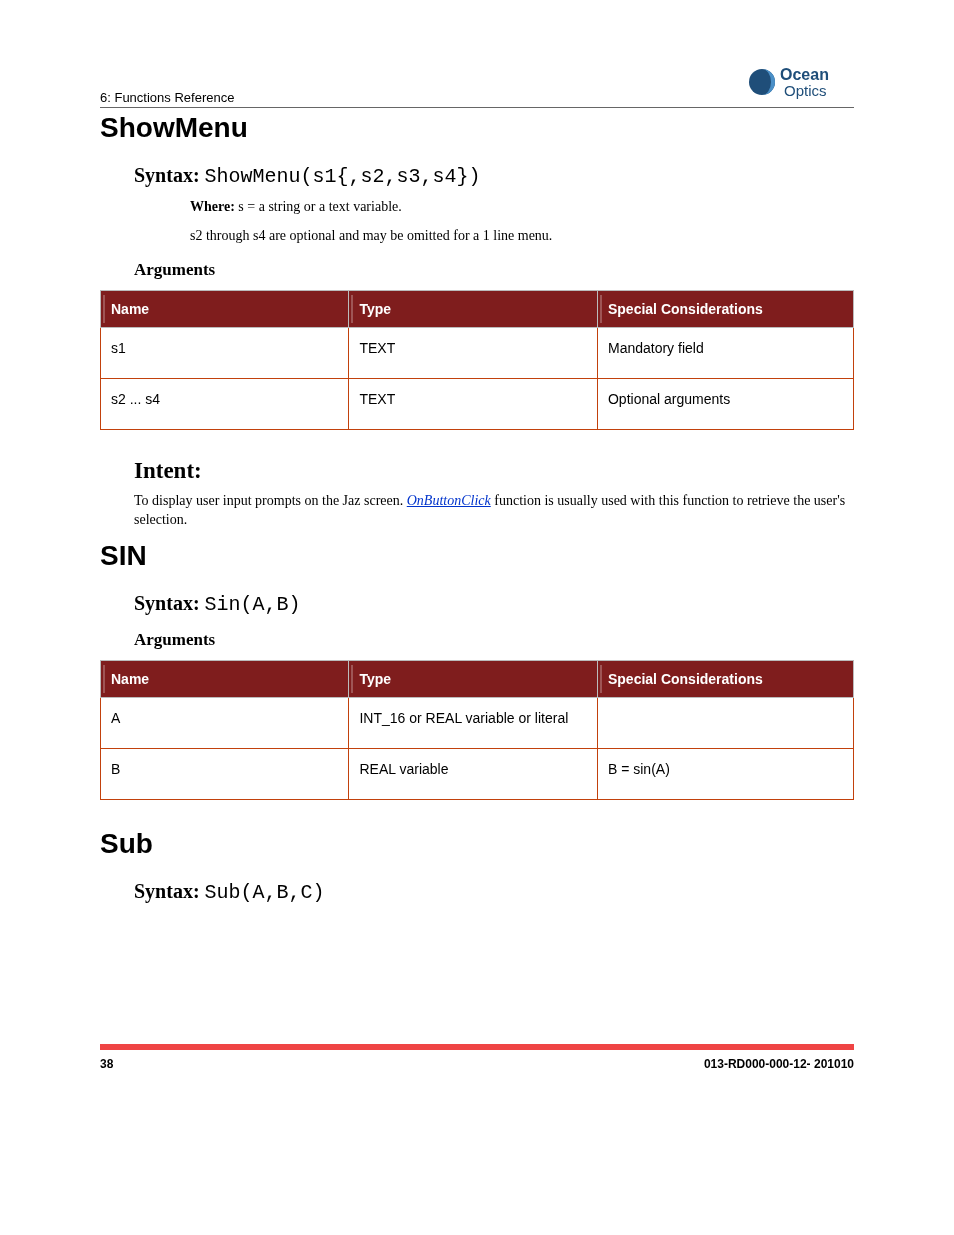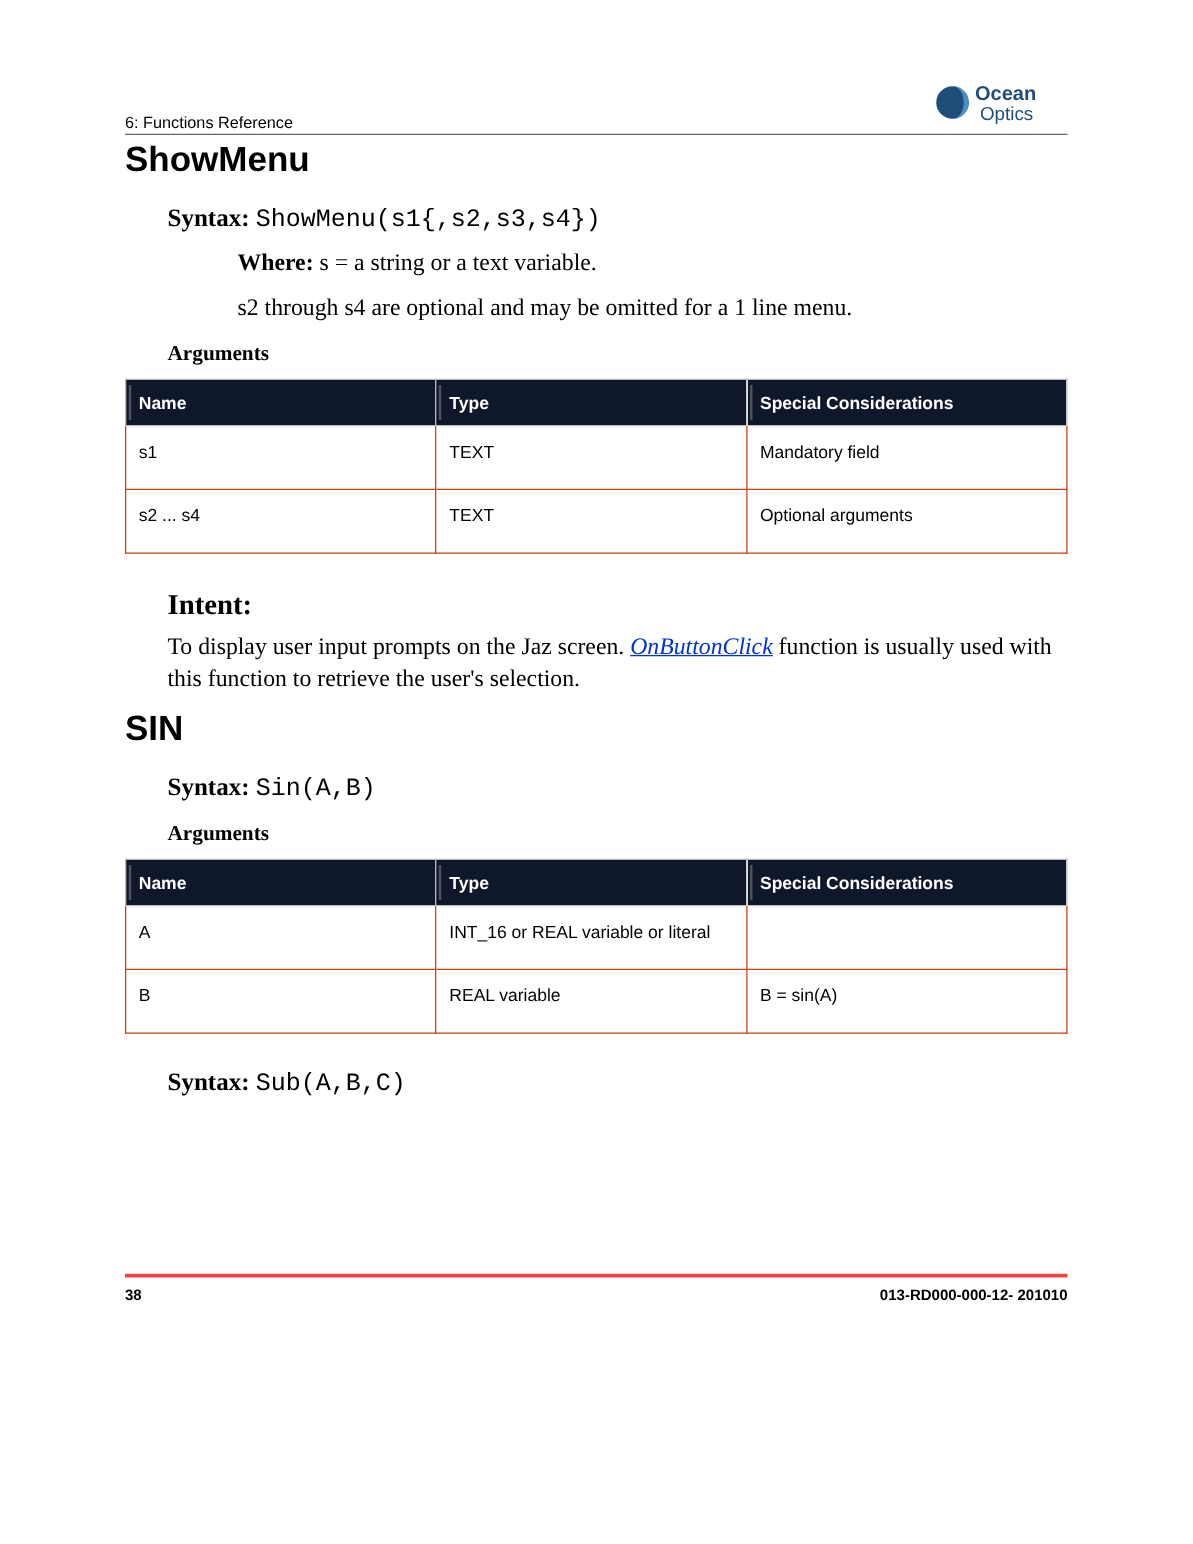--- a/index.html
+++ b/index.html
@@ -53,38 +53,38 @@
   .syntax-line .label {
     font-weight: bold;
   }
   .syntax-line .code {
     font-family: "Courier New", Courier, monospace;
   }
   .where-label {
     font-weight: bold;
   }
   .body-para {
-    font-size: 19px;
+    font-size: 14px;
     margin: 0 0 10px 0;
     line-height: 1.35;
   }
   .arguments-label {
     font-weight: bold;
     font-size: 17px;
     margin: 14px 0 10px 0;
   }
   table.arg-table {
     border-collapse: collapse;
     width: 100%;
     font-family: Arial, Helvetica, sans-serif;
     font-size: 14px;
     margin-bottom: 28px;
   }
   table.arg-table th {
-    background: #0f172a;
+    background: #7f1d1d;
     color: #fff;
     font-weight: bold;
     text-align: left;
     padding: 10px 10px;
     border: 1px solid #bbb;
     position: relative;
   }
   table.arg-table th::before {
     content: "";
     position: absolute;
@@ -106,21 +106,21 @@
     font-weight: bold;
     font-size: 23px;
     margin: 0 0 8px 0;
   }
   a.link {
     color: #0033cc;
     text-decoration: underline;
     font-style: italic;
   }
   .footer {
-    border-top: 3px solid #ef4444;
+    border-top: 6px solid #ef4444;
     margin-top: 140px;
     padding-top: 7px;
     display: flex;
     justify-content: space-between;
     font-family: Arial, Helvetica, sans-serif;
     font-weight: bold;
     font-size: 12px;
   }
 </style>
 </head>
@@ -212,20 +212,21 @@
         <td></td>
       </tr>
       <tr>
         <td>B</td>
         <td>REAL variable</td>
         <td>B = sin(A)</td>
       </tr>
     </tbody>
   </table>
 
+  <h1 class="func">Sub</h1>
 
   <div class="indent1">
     <p class="syntax-line">
       <span class="label">Syntax: </span><span class="code">Sub(A,B,C)</span>
     </p>
   </div>
 
   <div class="footer">
     <span>38</span>
     <span>013-RD000-000-12- 201010</span>

